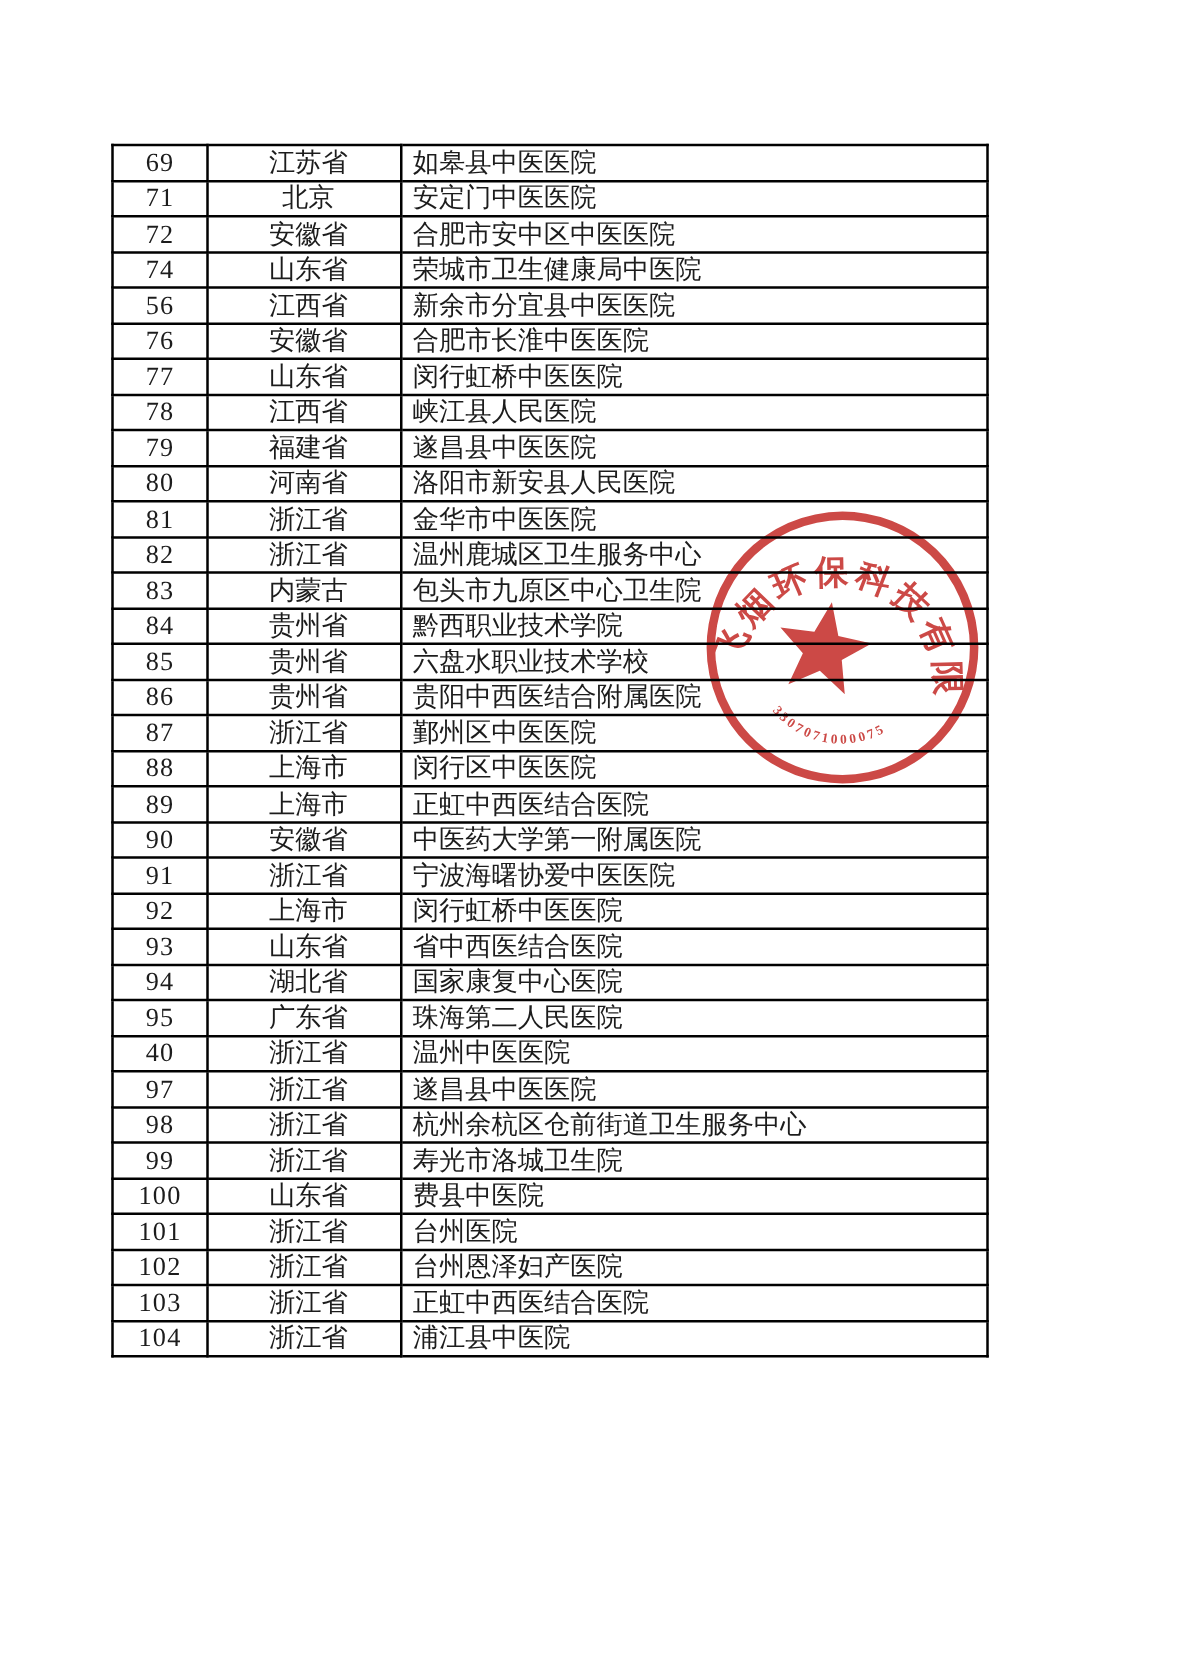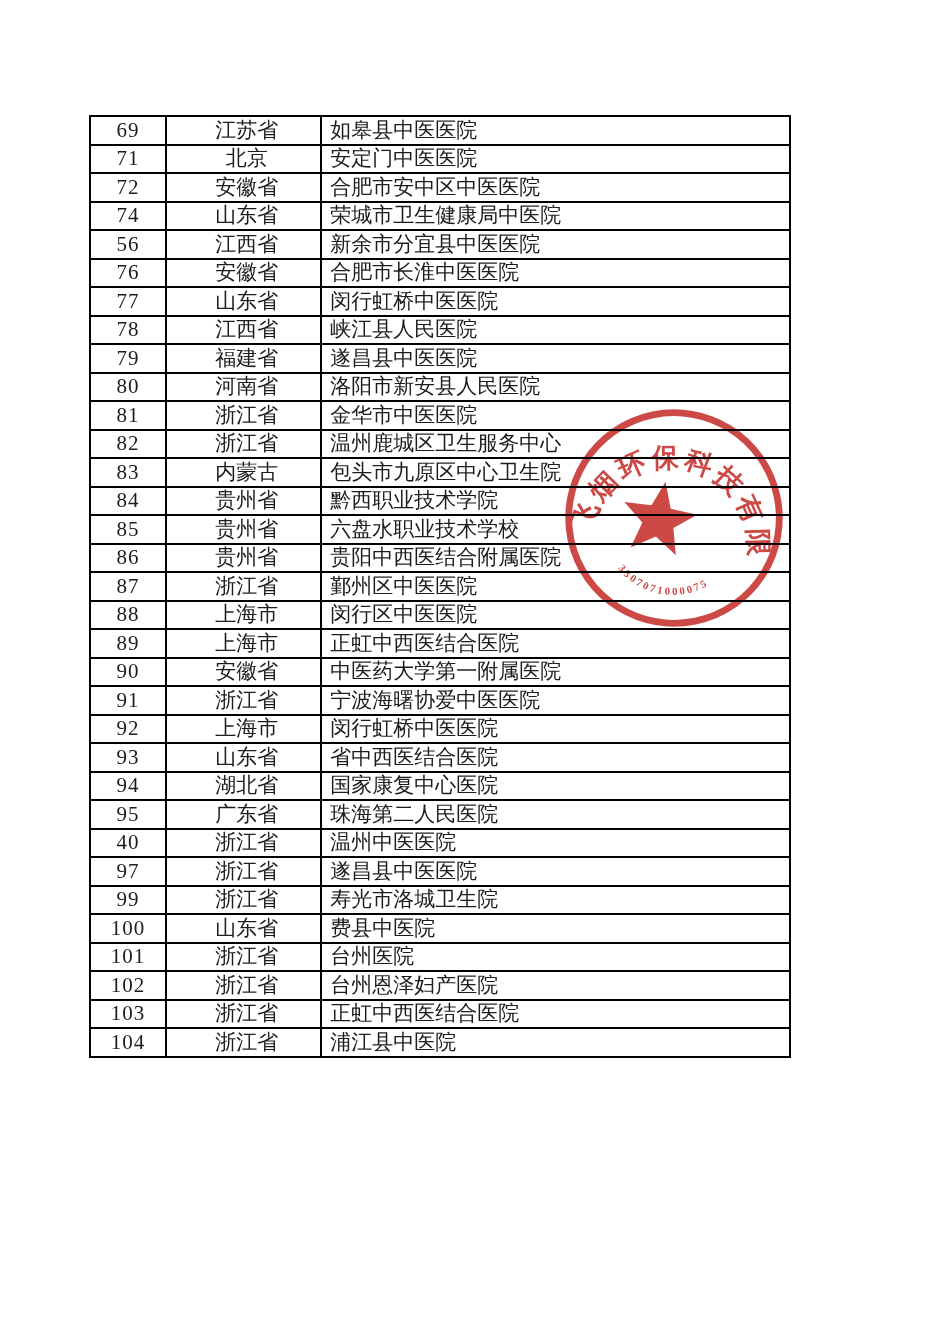--- a/index.html
+++ b/index.html
@@ -231,20 +231,25 @@
       <td class="col-prov">浙江省</td>
       <td class="col-name">温州中医医院</td>
     </tr>
 
     <tr>
       <td class="col-no">97</td>
       <td class="col-prov">浙江省</td>
       <td class="col-name">遂昌县中医医院</td>
     </tr>
 
+    <tr>
+      <td class="col-no">98</td>
+      <td class="col-prov">浙江省</td>
+      <td class="col-name">杭州余杭区仓前街道卫生服务中心</td>
+    </tr>
 
     <tr>
       <td class="col-no">99</td>
       <td class="col-prov">浙江省</td>
       <td class="col-name">寿光市洛城卫生院</td>
     </tr>
 
     <tr>
       <td class="col-no">100</td>
       <td class="col-prov">山东省</td>

